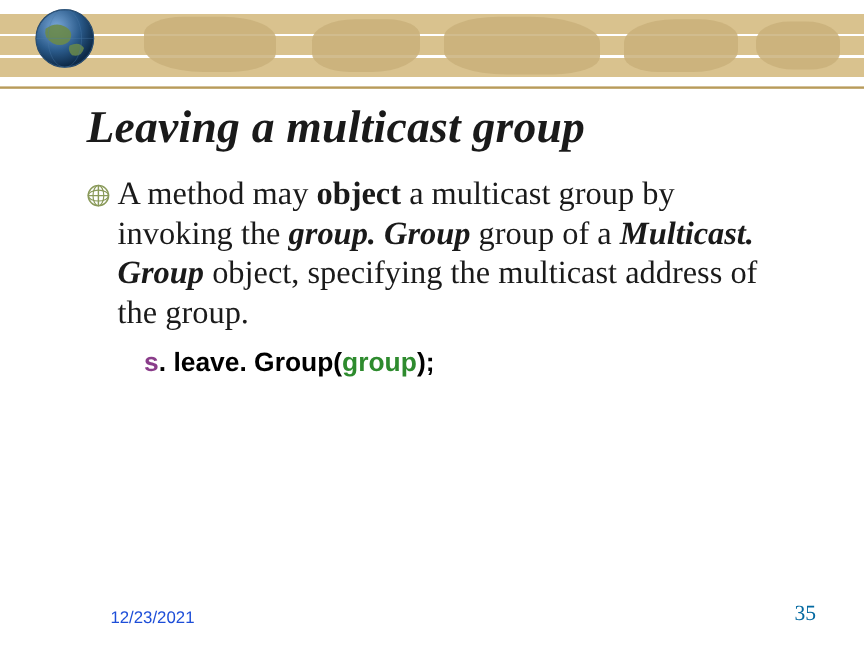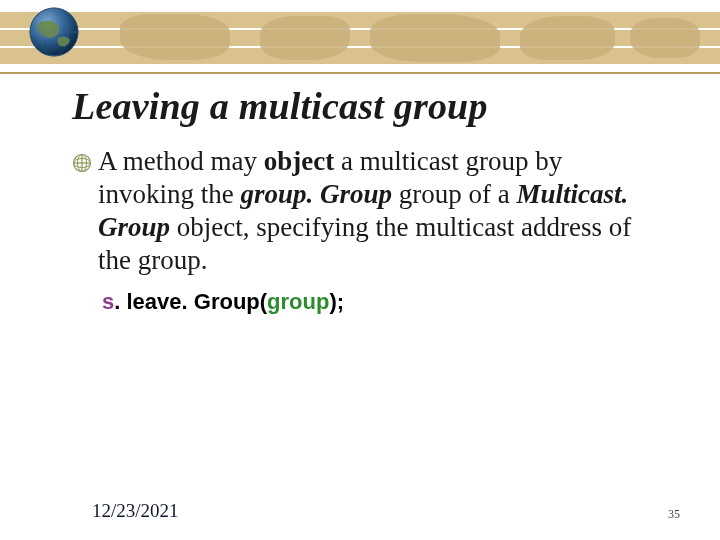--- a/index.html
+++ b/index.html
@@ -74,44 +74,44 @@
   }
   .body-text {
     font-size: 27px;
     line-height: 1.22;
     color: #1a1a1a;
     font-family: Georgia, 'Times New Roman', serif;
   }
   .bold { font-weight: bold; }
   .italic { font-style: italic; }
   .code-line {
-    margin-left: 30px;
+    margin-left: 48px;
     margin-top: 12px;
     font-family: Arial, Helvetica, sans-serif;
     font-weight: bold;
     font-size: 22px;
   }
   .c-purple { color: #8a3d8a; }
   .c-black { color: #000000; }
   .c-green { color: #2e8b2e; }
   .footer-date {
     position: absolute;
     left: 92px;
     bottom: 18px;
-    font-family: Liberation Serif, serif;
-    font-size: 19px;
-    color: #0f172a;
+    font-family: Liberation Sans, sans-serif;
+    font-size: 14px;
+    color: #1d4ed8;
   }
   .footer-page {
     position: absolute;
     right: 40px;
     bottom: 18px;
     font-family: Georgia, serif;
-    font-size: 12px;
-    color: #404040;
+    font-size: 18px;
+    color: #0369a1;
   }
 </style>
 </head>
 <body>
 
 <div class="banner">
   <div class="map-shape" style="left:120px;top:14px;width:110px;height:46px;border-radius:30% 40% 35% 45%;"></div>
   <div class="map-shape" style="left:260px;top:16px;width:90px;height:44px;border-radius:40% 30% 45% 35%;"></div>
   <div class="map-shape" style="left:370px;top:14px;width:130px;height:48px;border-radius:35% 45% 30% 40%;"></div>
   <div class="map-shape" style="left:520px;top:16px;width:95px;height:44px;border-radius:45% 35% 40% 30%;"></div>

